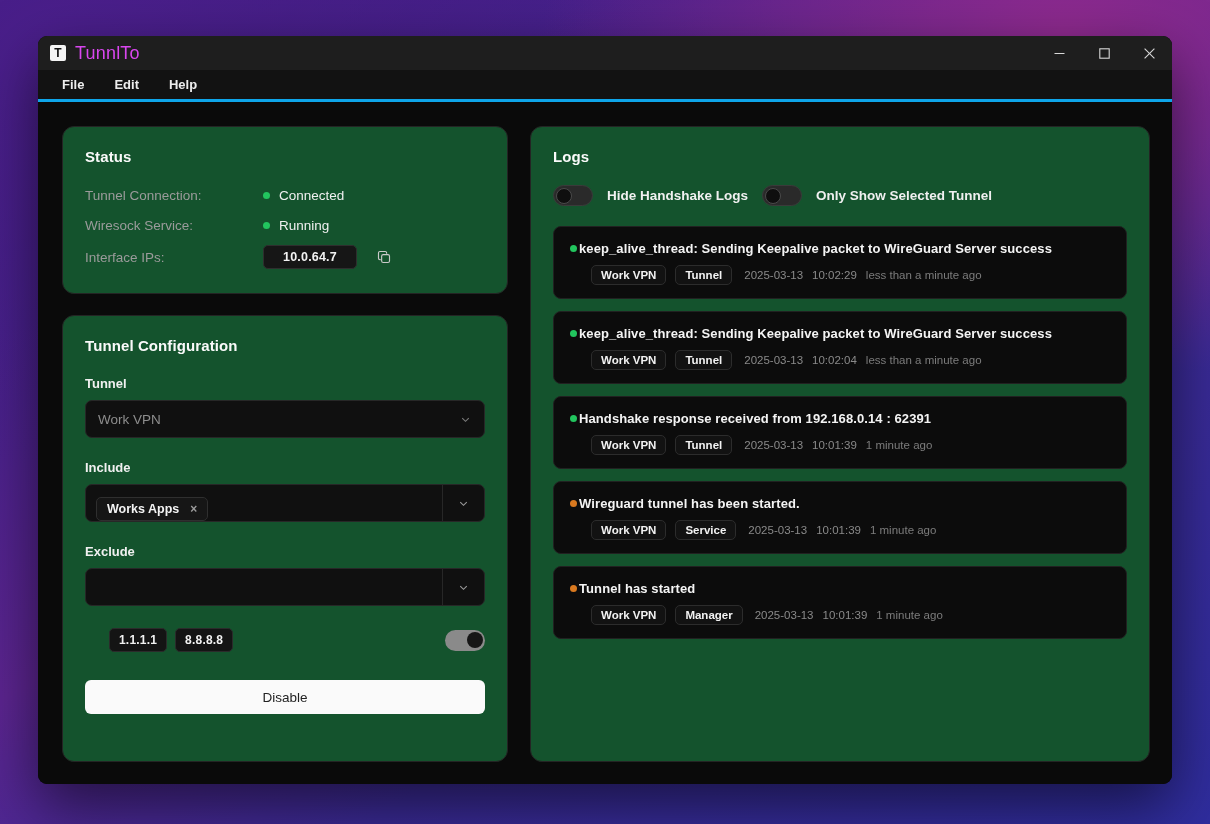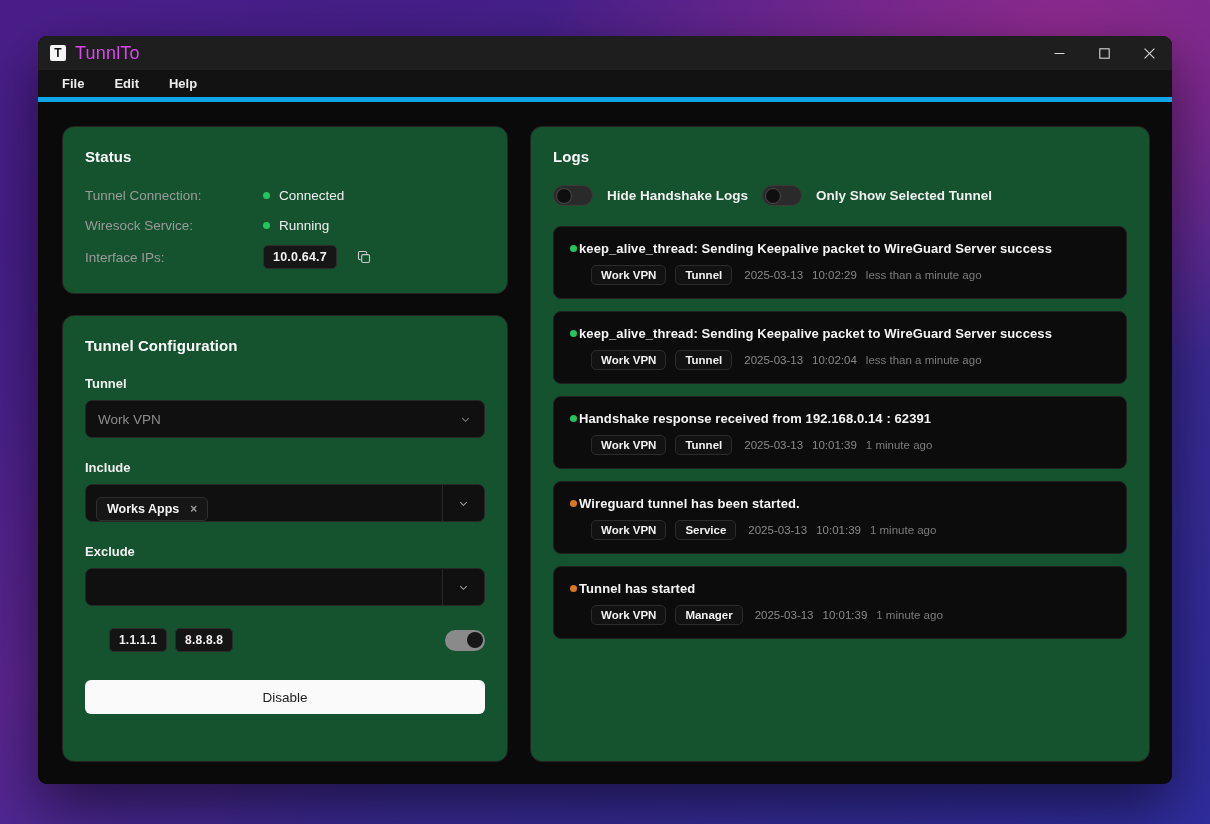--- a/index.html
+++ b/index.html
@@ -64,21 +64,21 @@
     display: flex; align-items: center; justify-content: center;
     color: #d8d8d8;
   }
   .wbtn svg { display: block; }
 
   
   .menubar {
     height: 32px;
     flex: 0 0 32px;
     background: #121212;
-    border-bottom: 5px solid #0ea5e9;
+    border-bottom: 3px solid #0ea5e9;
     display: flex;
     align-items: center;
     padding-left: 12px;
     gap: 6px;
   }
   .menu-item {
     font-size: 13px;
     color: #ededed;
     font-weight: 700;
     padding: 5px 12px;
@@ -117,21 +117,21 @@
   .status-value { display: flex; align-items: center; gap: 9px; font-size: 13.5px; color: #f0f0f0; }
   .dot { width: 7px; height: 7px; border-radius: 50%; flex: 0 0 7px; }
   .dot.green { background: #22c55e; }
   .dot.orange { background: #d9791f; }
 
   .ip-badge {
     display: inline-block;
     background: #161616;
     border: 1px solid #2e2e2e;
     border-radius: 5px;
-    padding: 4px 9px;
+    padding: 4px 19px;
     font-size: 12.5px;
     font-weight: 700;
     color: #f2f2f2;
     letter-spacing: .2px;
   }
   .copy-btn {
     margin-left: 8px;
     width: 20px; height: 20px;
     display: inline-flex; align-items: center; justify-content: center;
     color: #c9c9c9;

